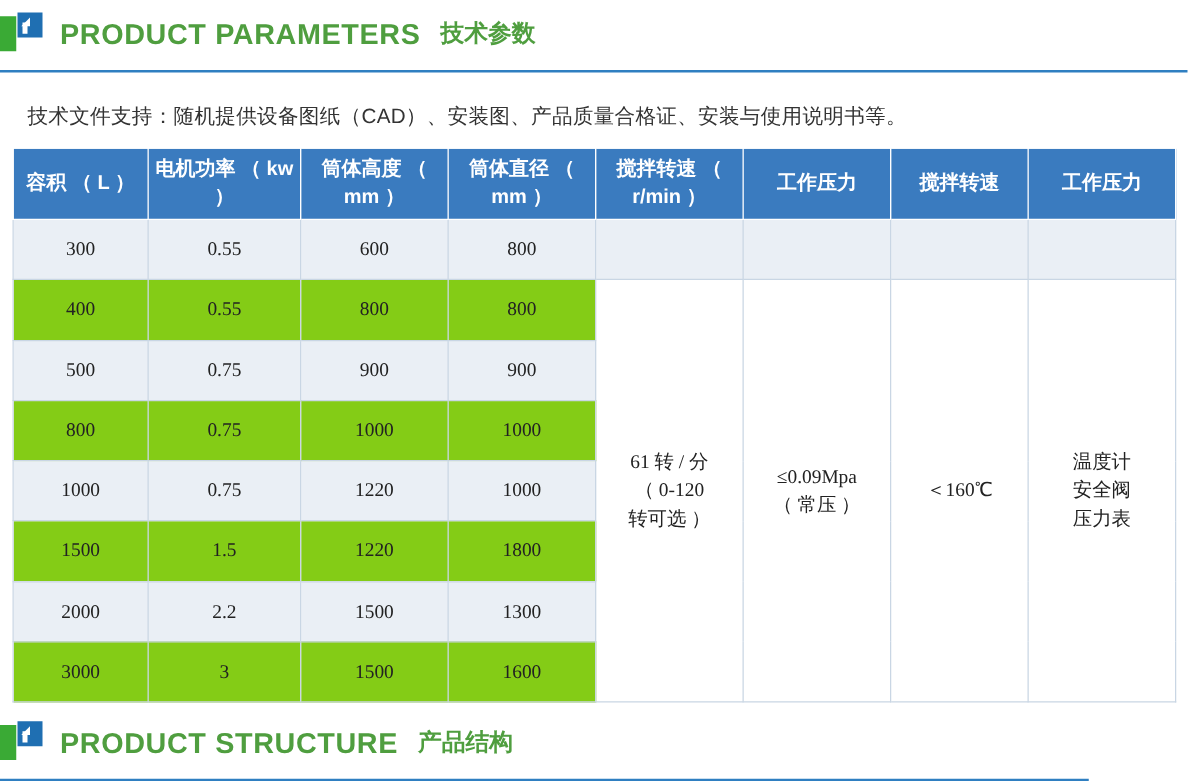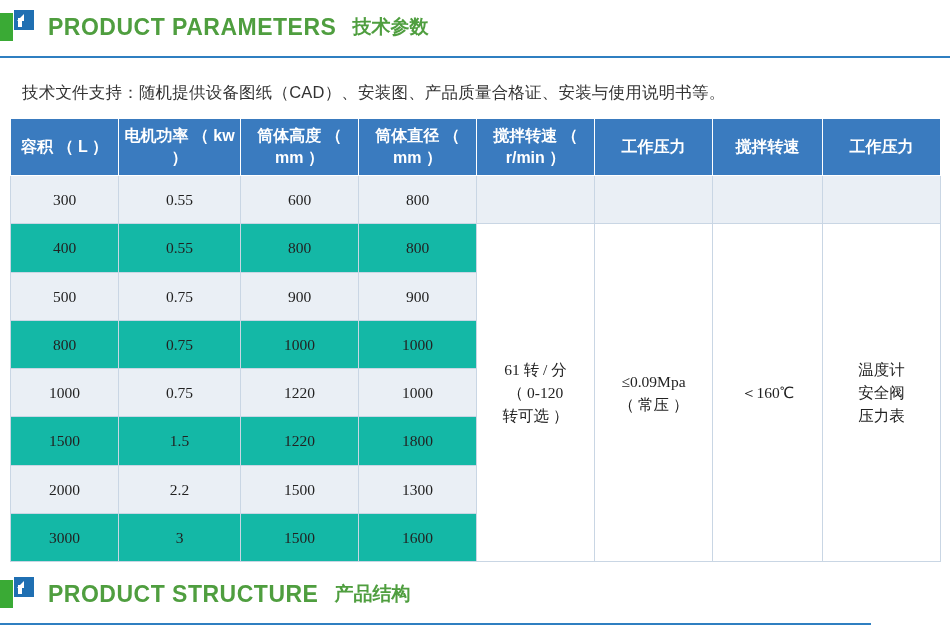--- a/index.html
+++ b/index.html
@@ -119,21 +119,21 @@
     color: #222;
     border: 1px solid #c9d6e4;
     padding: 12px 2px;
     line-height: 1.5;
     font-family: Liberation Serif, serif;
   }
   table.params tr.odd td {
     background: #eaeff5;
   }
   table.params tr.even td {
-    background: #14b8a6;
+    background: #84cc16;
   }
   td.merged {
     background: #ffffff !important;
     font-size: 15.5px;
     line-height: 1.85;
   }
   td.blank-top {
     background: #eaeff5 !important;
   }
   .cell-lines span {

